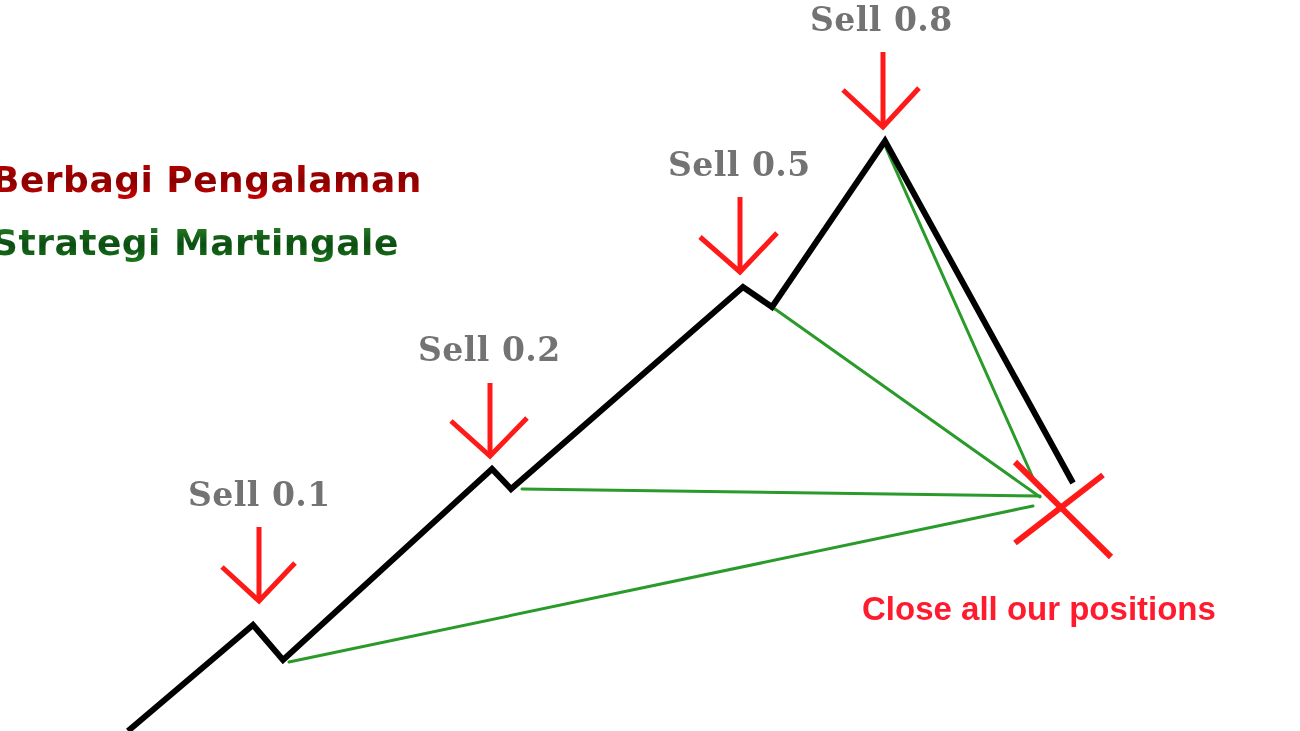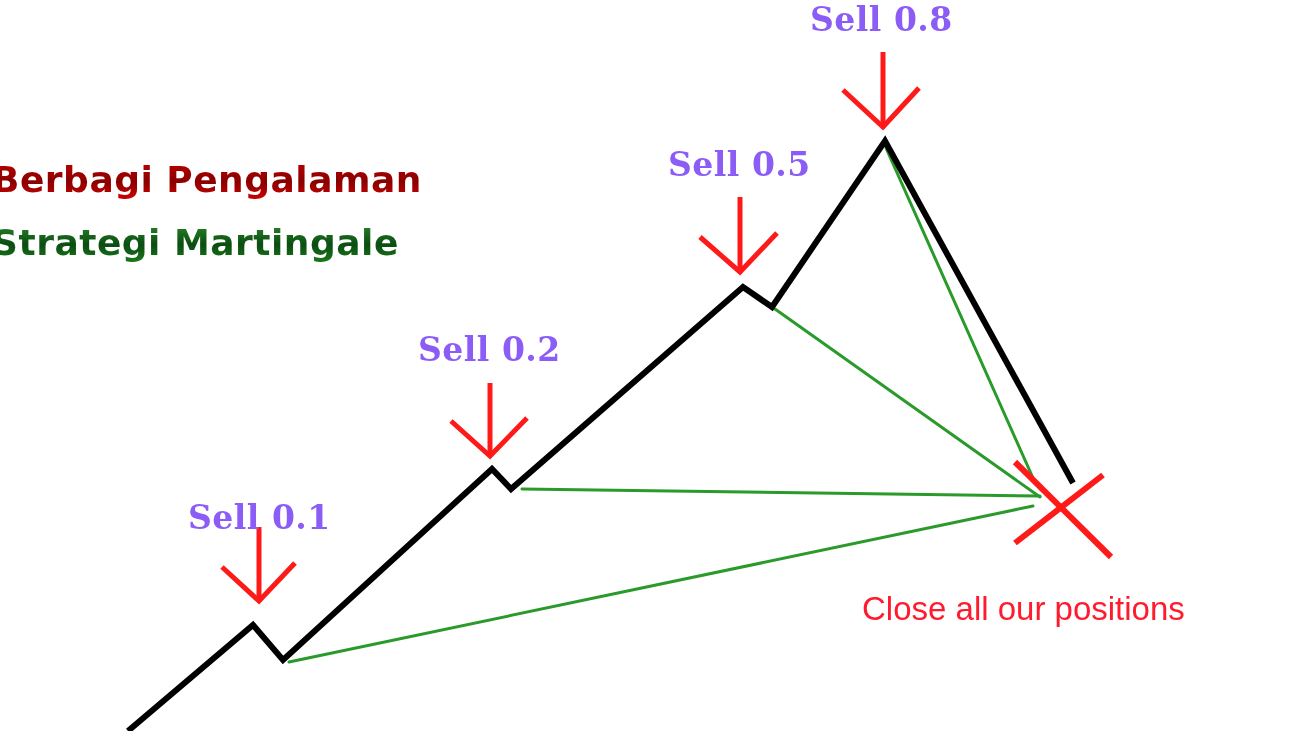--- a/index.html
+++ b/index.html
@@ -7,25 +7,25 @@
   #diagram { position: absolute; left: 0; top: 0; width: 1300px; height: 731px; }
   .title-line {
     position: absolute; left: -8px; font-family: "DejaVu Sans", sans-serif; font-weight: bold;
     font-size: 36px; letter-spacing: 0.5px; white-space: nowrap;
     -webkit-background-clip: text; background-clip: text; color: transparent;
   }
   #title-1 { top: 159px; background-image: linear-gradient(180deg, #c00000 0%, #8a0000 55%, #d00000 100%); }
   #title-2 { top: 222px; background-image: linear-gradient(180deg, #2a8a2a 0%, #0b4d12 55%, #1a7a1a 100%); }
   .sell-label {
     position: absolute; font-family: "DejaVu Serif", serif; font-weight: bold; font-size: 33px;
-    color: #8b5cf6; white-space: nowrap; letter-spacing: 0.5px;
+    color: #737373; white-space: nowrap; letter-spacing: 0.5px;
   }
   .close-label {
     position: absolute; left: 862px; top: 590px; font-family: "Liberation Sans", sans-serif;
-    font-weight: normal; font-size: 33px; color: #ff1a2e; white-space: nowrap;
+    font-weight: bold; font-size: 33px; color: #ff1a2e; white-space: nowrap;
   }
 </style>
 </head>
 <body>
 
 <div id="diagram">
   <svg width="1300" height="731" viewBox="0 0 1300 731" style="position:absolute;left:0;top:0;">
 
     <g stroke="#2a9a2a" stroke-width="3" fill="none" stroke-linecap="round">
       <line x1="289" y1="662" x2="1033" y2="506"></line>
@@ -55,19 +55,19 @@
 
     <g stroke="#ff1a1a" stroke-width="6" stroke-linecap="butt">
       <line x1="1015" y1="462" x2="1111" y2="557"></line>
       <line x1="1015" y1="543" x2="1103" y2="475"></line>
     </g>
   </svg>
 
   <div id="title-1" class="title-line">Berbagi Pengalaman</div>
   <div id="title-2" class="title-line">Strategi Martingale</div>
 
-  <div class="sell-label" style="left:188px;top:498px;">Sell 0.1</div>
+  <div class="sell-label" style="left:188px;top:475px;">Sell 0.1</div>
   <div class="sell-label" style="left:418px;top:330px;text-align:right;">Sell 0.2</div>
   <div class="sell-label" style="left:668px;top:145px;">Sell 0.5</div>
   <div class="sell-label" style="left:810px;top:0px;">Sell 0.8</div>
 
   <div class="close-label">Close all our positions</div>
 </div>
 
 </body></html>

